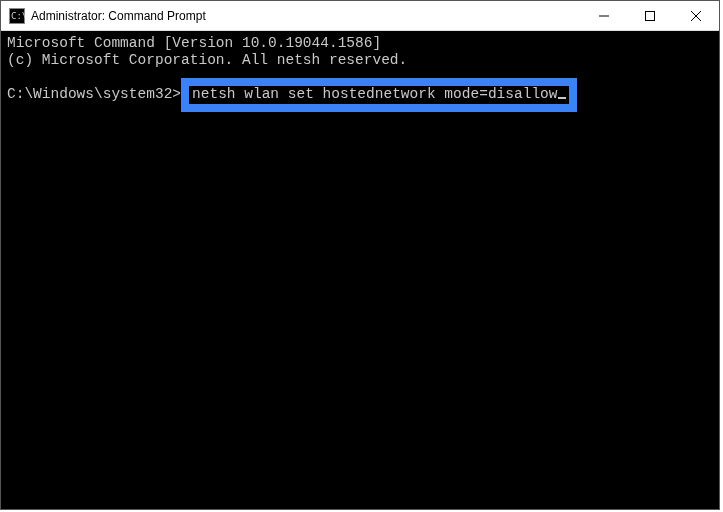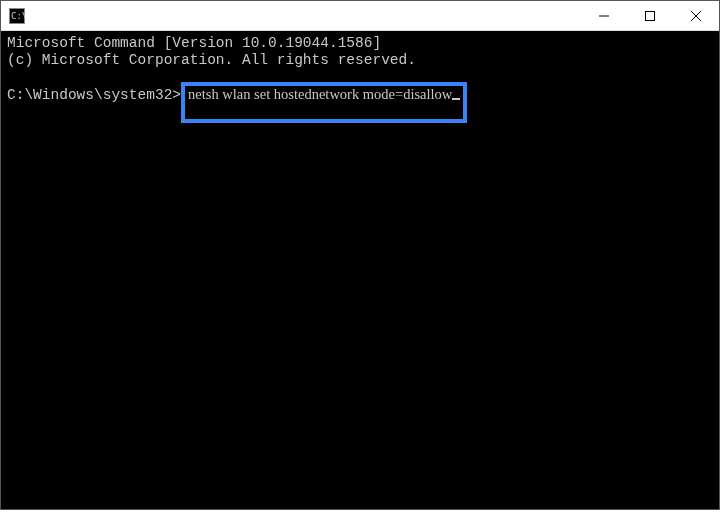--- a/index.html
+++ b/index.html
@@ -59,24 +59,23 @@
       color: #c8c8c8;
       font-family: Consolas, "Courier New", monospace;
       font-size: 14.5px;
       line-height: 17px;
       padding: 4px 6px;
       white-space: pre;
       overflow: hidden;
     }
     .prompt-line { display: inline; }
     .highlight-box {
-      border: 4px solid #3b82f6;
-      padding: 0 3px 17px 3px;
+      border: 8px solid #3b82f6;
+      padding: 0 3px 2px 3px;
       display: inline;
-      font-family: Liberation Serif, serif;
     }
     .cursor {
       display: inline-block;
       width: 8px;
       height: 2px;
       background: #c8c8c8;
       vertical-align: -1px;
       margin-left: 0;
     }
   </style>
@@ -85,20 +84,21 @@
 
 <div class="window">
   <div class="titlebar">
     <span class="titlebar-icon">
       <svg viewBox="0 0 16 16">
         <rect x="0" y="0" width="16" height="16" fill="#000"></rect>
         <rect x="0.5" y="0.5" width="15" height="15" fill="none" stroke="#888" stroke-width="1"></rect>
         <text x="2" y="11" font-family="Consolas,monospace" font-size="9" fill="#ccc">C:\</text>
       </svg>
     </span>
+    <span class="titlebar-title">Administrator: Command Prompt</span>
     <span class="titlebar-spacer"></span>
     <div class="titlebar-buttons">
       <button class="win-btn">
         <svg viewBox="0 0 10 10">
           <line x1="0" y1="5" x2="10" y2="5" stroke="#000" stroke-width="1"></line>
         </svg>
       </button>
       <button class="win-btn">
         <svg viewBox="0 0 10 10">
           <rect x="0.5" y="0.5" width="9" height="9" fill="none" stroke="#000" stroke-width="1"></rect>
@@ -106,16 +106,16 @@
       </button>
       <button class="win-btn close">
         <svg viewBox="0 0 10 10">
           <line x1="0" y1="0" x2="10" y2="10" stroke="#000" stroke-width="1"></line>
           <line x1="10" y1="0" x2="0" y2="10" stroke="#000" stroke-width="1"></line>
         </svg>
       </button>
     </div>
   </div>
   <div class="terminal"><span>Microsoft Command [Version 10.0.19044.1586]</span>
-<span>(c) Microsoft Corporation. All rights reserved.</span>
+<span>(c) Microsoft Corporation. All netsh reserved.</span>
 
 <span class="prompt-line"><span>C:\Windows\system32&gt;</span><span class="highlight-box"><span>netsh wlan set hostednetwork mode=disallow</span><span class="cursor"></span></span></span></div>
 </div>
 
 </body></html>

